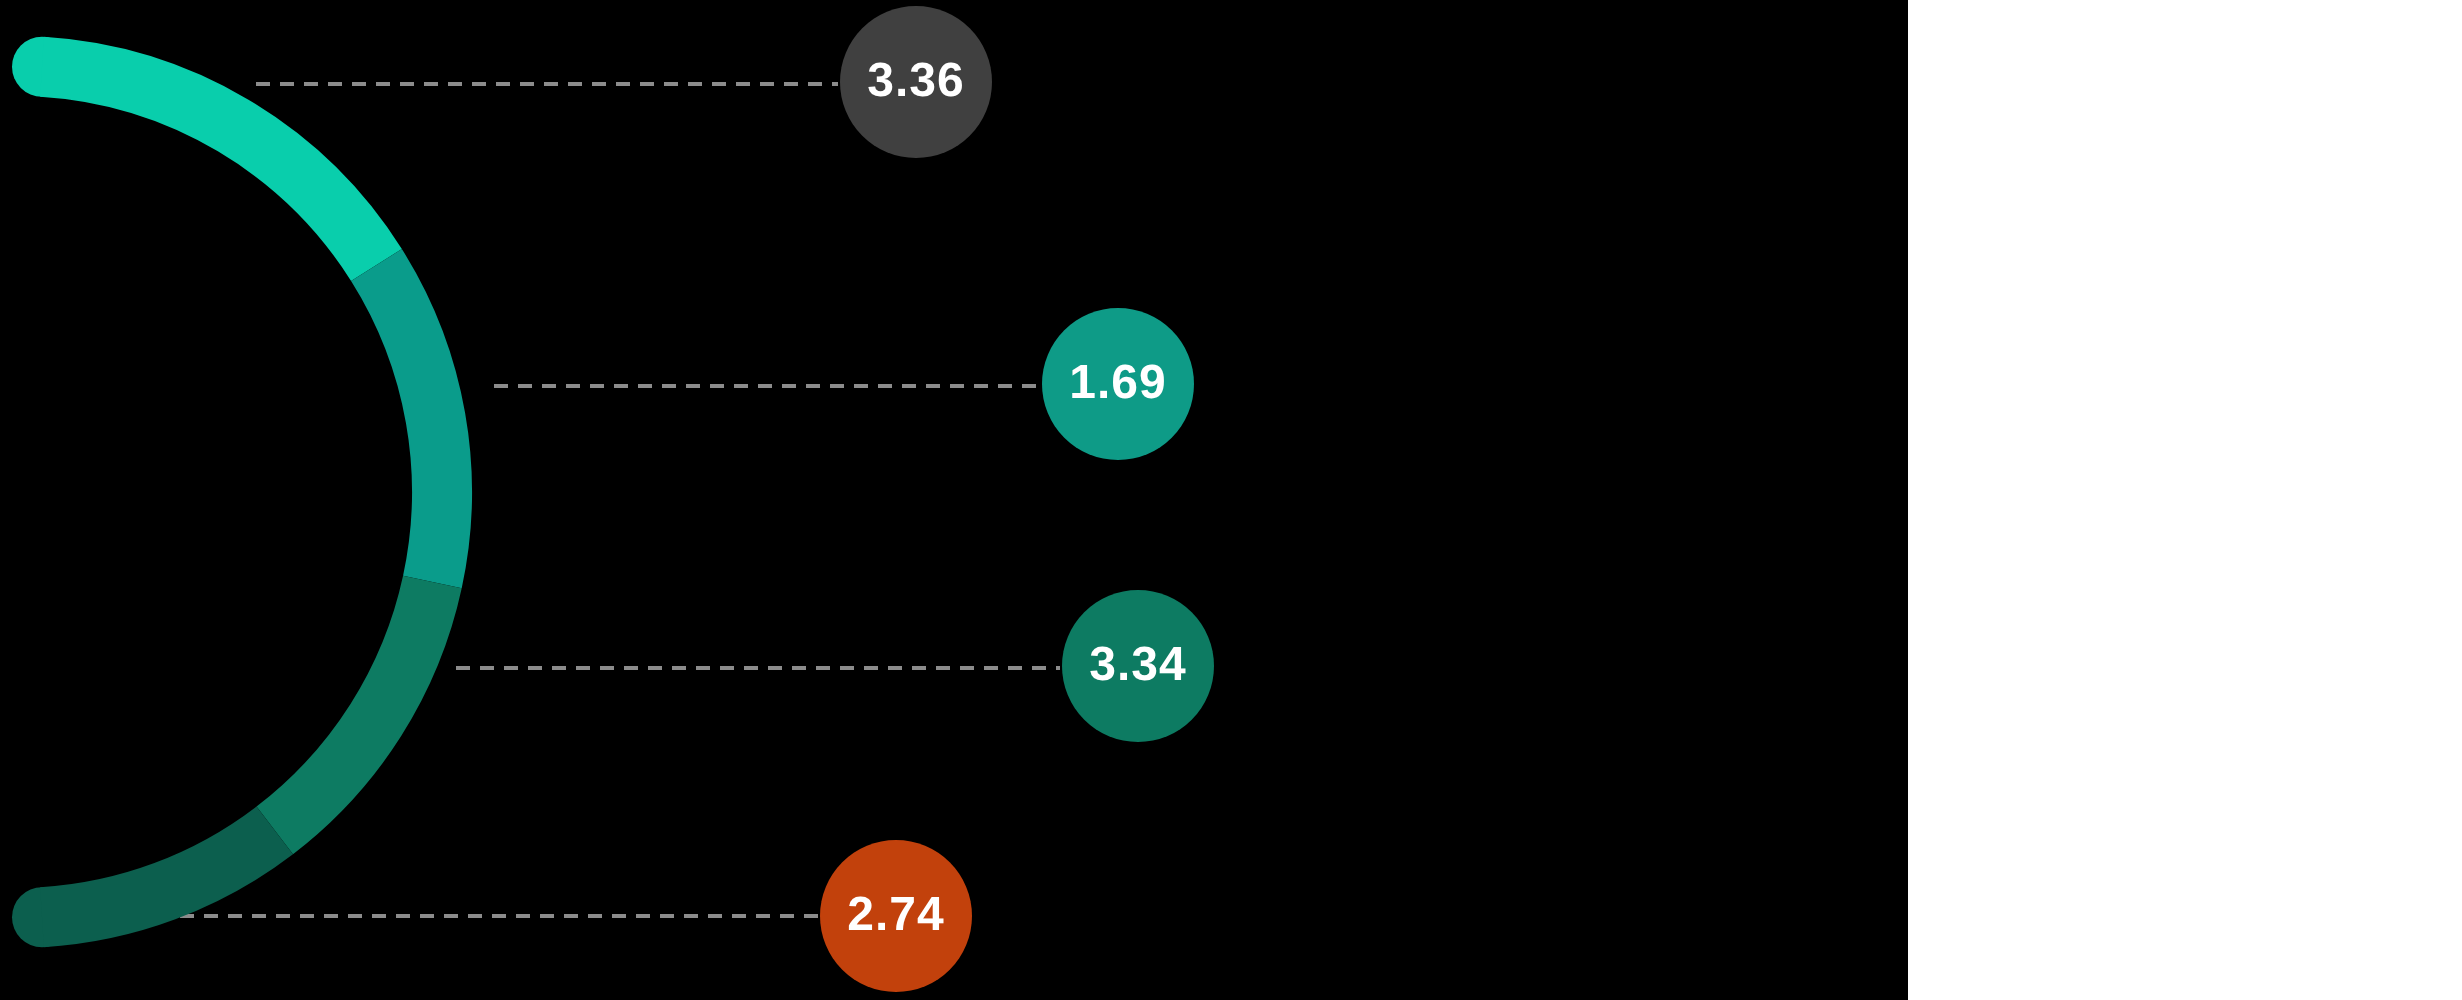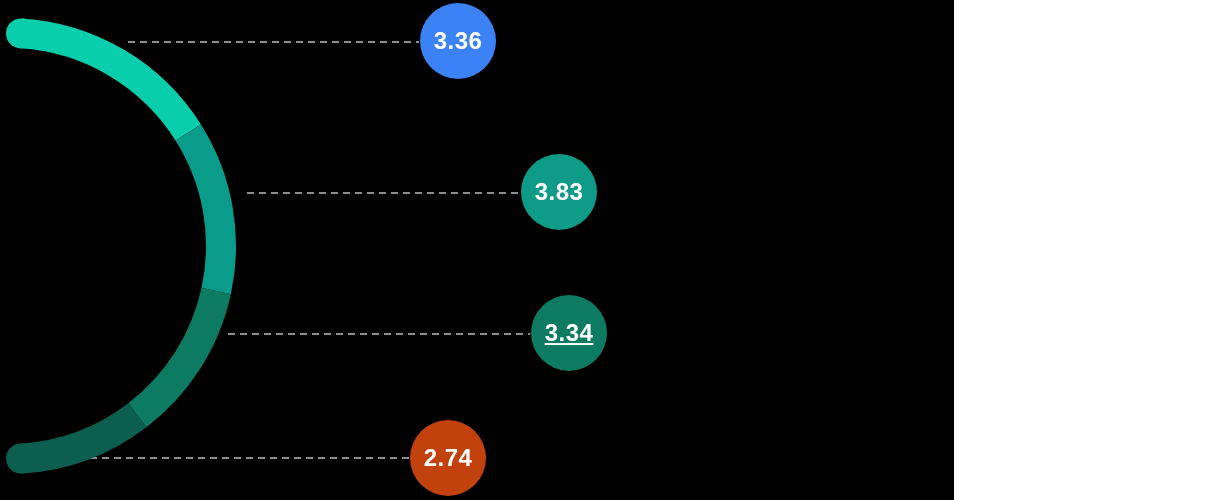--- a/index.html
+++ b/index.html
@@ -44,27 +44,27 @@
       <line x1="228" y1="334" x2="530" y2="334" stroke="#8C8C8C" stroke-width="2" stroke-dasharray="7 5"></line>
       <line x1="78" y1="458" x2="409" y2="458" stroke="#8C8C8C" stroke-width="2" stroke-dasharray="7 5"></line>
       <circle cx="21.00333892092452" cy="33.397287936142334" r="15" fill="#09CEAC"></circle>
       <circle cx="21.00333892092452" cy="458.60271206385767" r="15" fill="#0C5F4E"></circle>
       <path d="M 21.00333892092452 33.397287936142334 A 213 213 0 0 1 188.23914438517113 132.4973531969345" fill="none" stroke="#09CEAC" stroke-width="30"></path>
       <path d="M 188.23914438517113 132.4973531969345 A 213 213 0 0 1 216.1895854829384 291.0121816449978" fill="none" stroke="#0A9C8B" stroke-width="30"></path>
       <path d="M 216.1895854829384 291.0121816449978 A 213 213 0 0 1 137.3710538610601 415.2103141740441" fill="none" stroke="#0D7B62" stroke-width="30"></path>
       <path d="M 137.3710538610601 415.2103141740441 A 213 213 0 0 1 21.00333892092452 458.60271206385767" fill="none" stroke="#0C5F4E" stroke-width="30"></path>
     </svg>
   <div id="badges">
-      <div class="badge" style="left: 420px; top: 3px; width: 76px; height: 76px; background: #3b82f6;">
+      <div class="badge" style="left: 420px; top: 3px; width: 76px; height: 76px; background: #404040;">
         <span>3.36</span>
       </div>
       <div class="badge" style="left: 521px; top: 154px; width: 76px; height: 76px; background: rgb(14, 155, 135);">
-        <span>3.83</span>
+        <span>1.69</span>
       </div>
-      <div class="badge" style="left: 531px; top: 295px; width: 76px; height: 76px; background: rgb(13, 123, 98); text-decoration: underline;">
+      <div class="badge" style="left: 531px; top: 295px; width: 76px; height: 76px; background: rgb(13, 123, 98);">
         <span>3.34</span>
       </div>
       <div class="badge" style="left: 410px; top: 420px; width: 76px; height: 76px; background: #c2410c;">
         <span>2.74</span>
       </div>
     </div>
   <div class="white-panel" id="white-panel" style="left: 954px; width: 277px; background: rgb(255, 255, 255);"></div>
 </div>
 
 </body></html>

